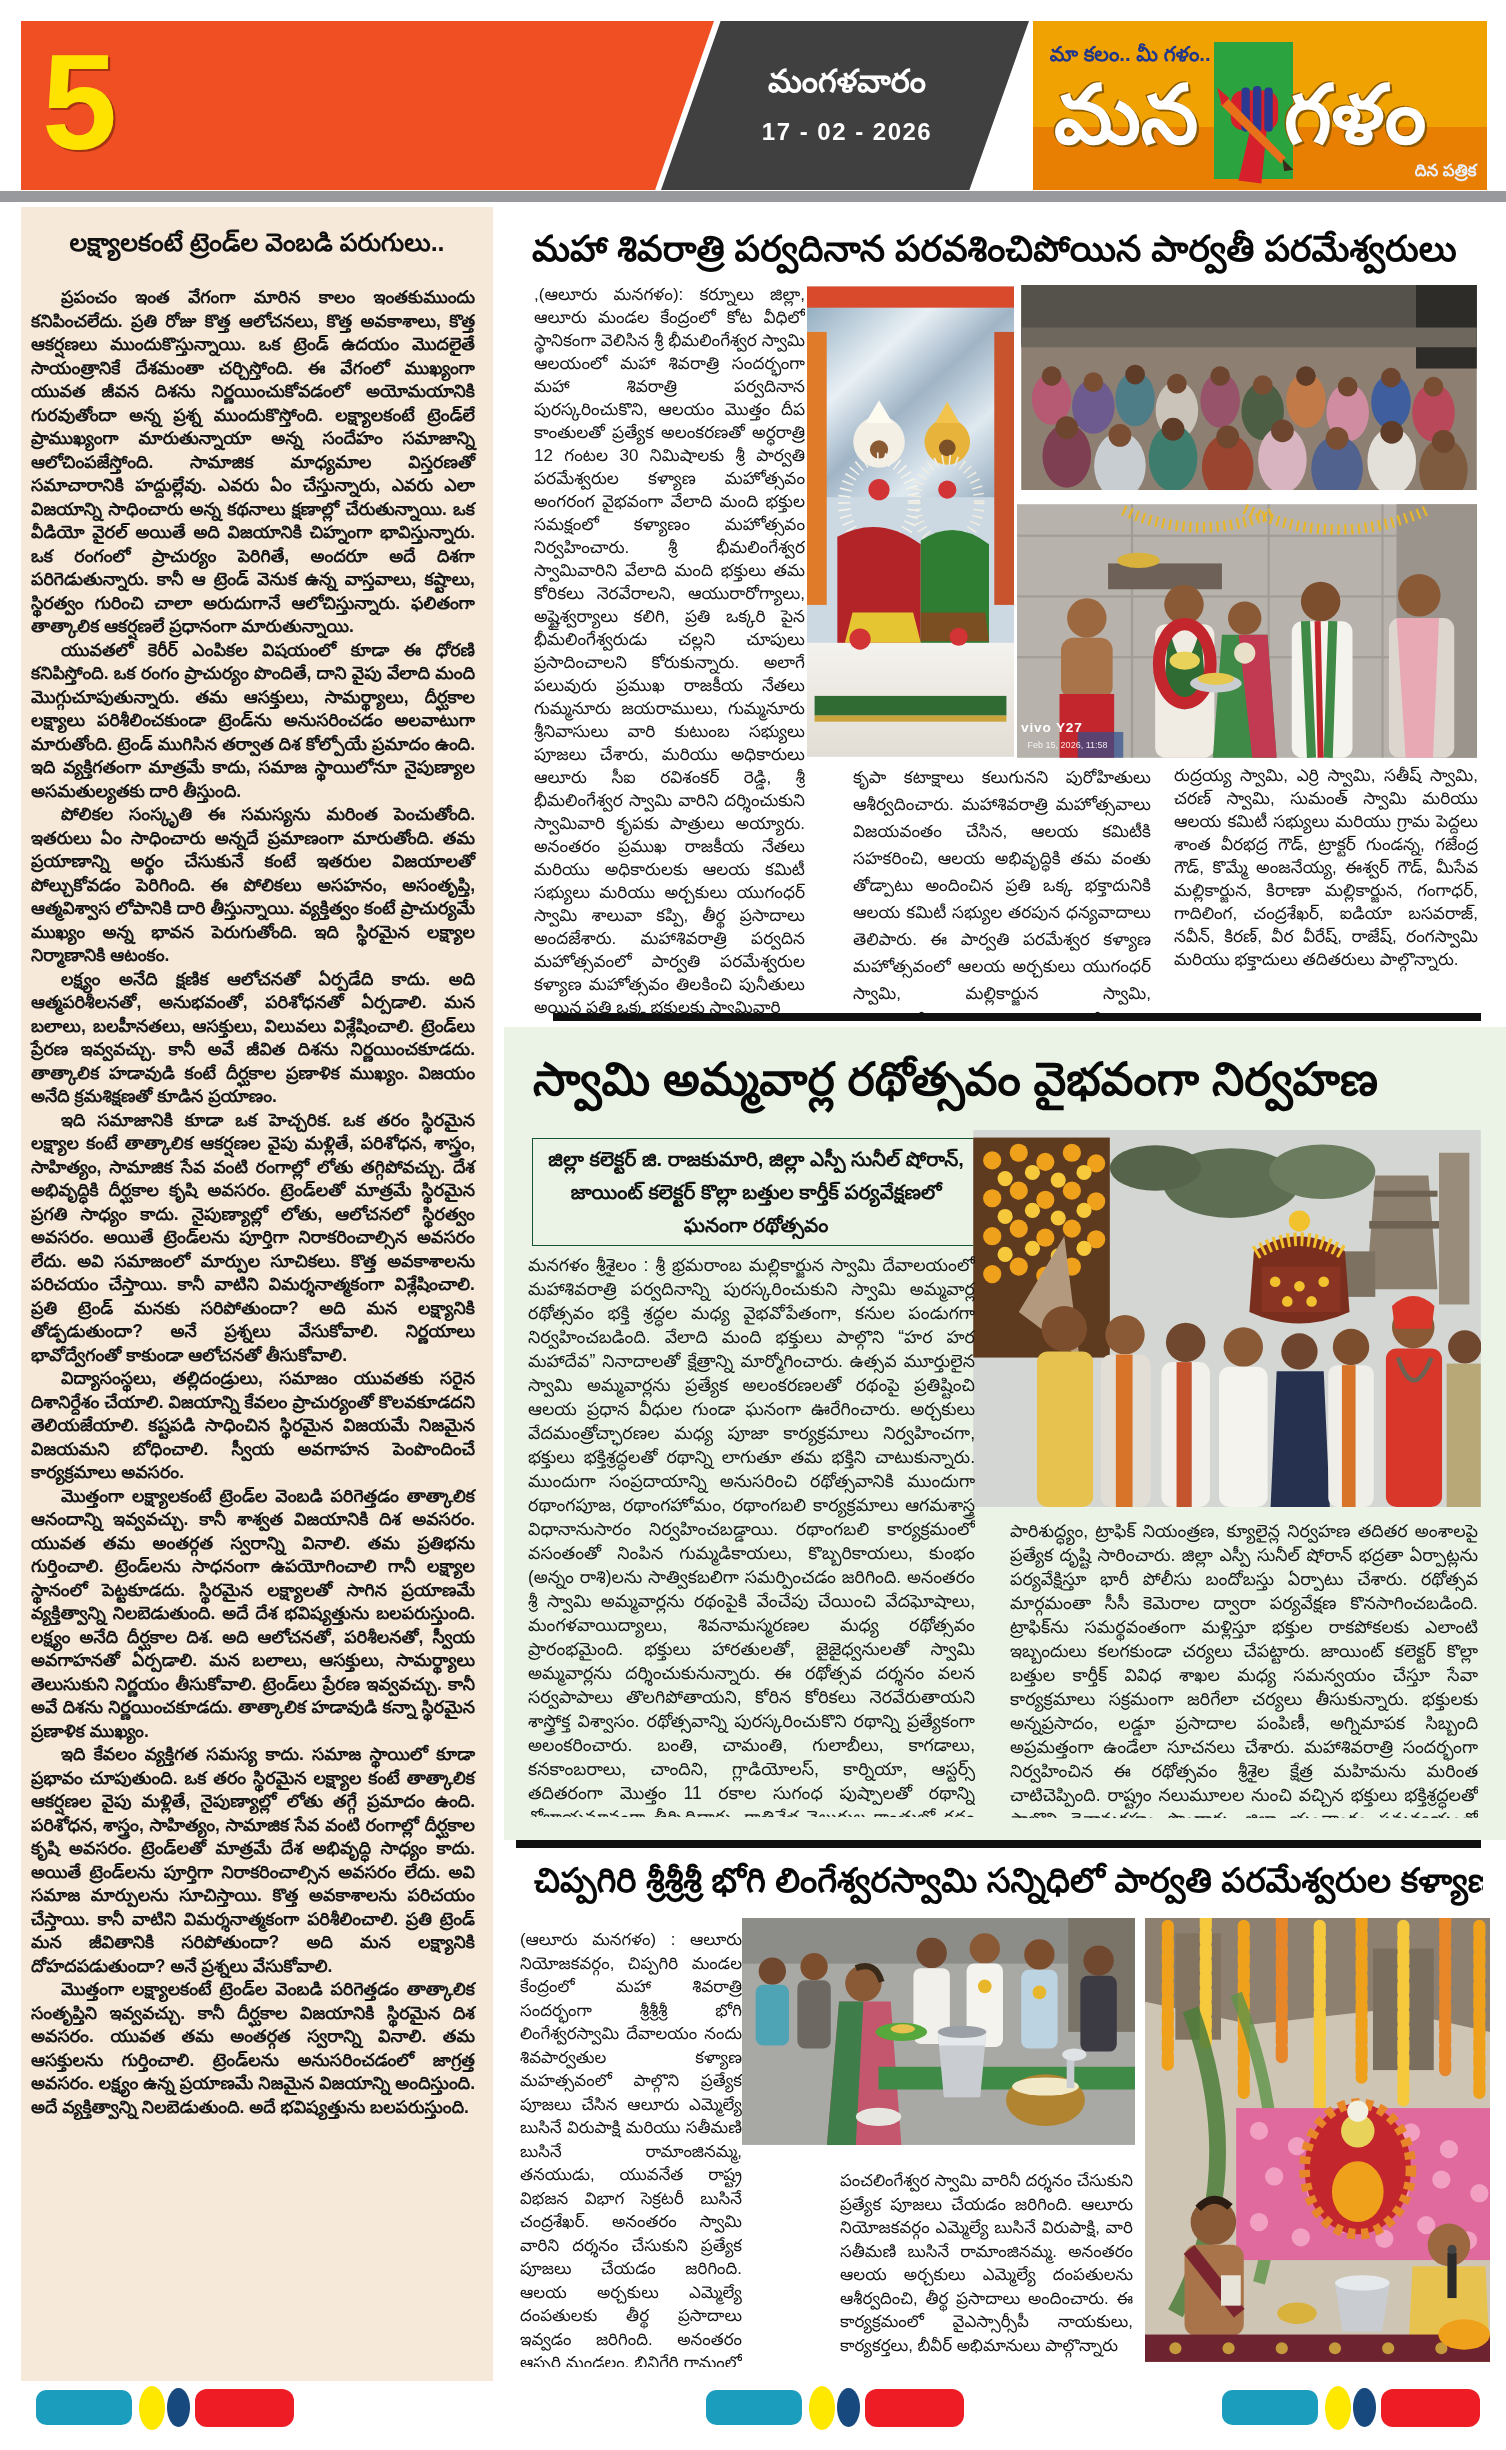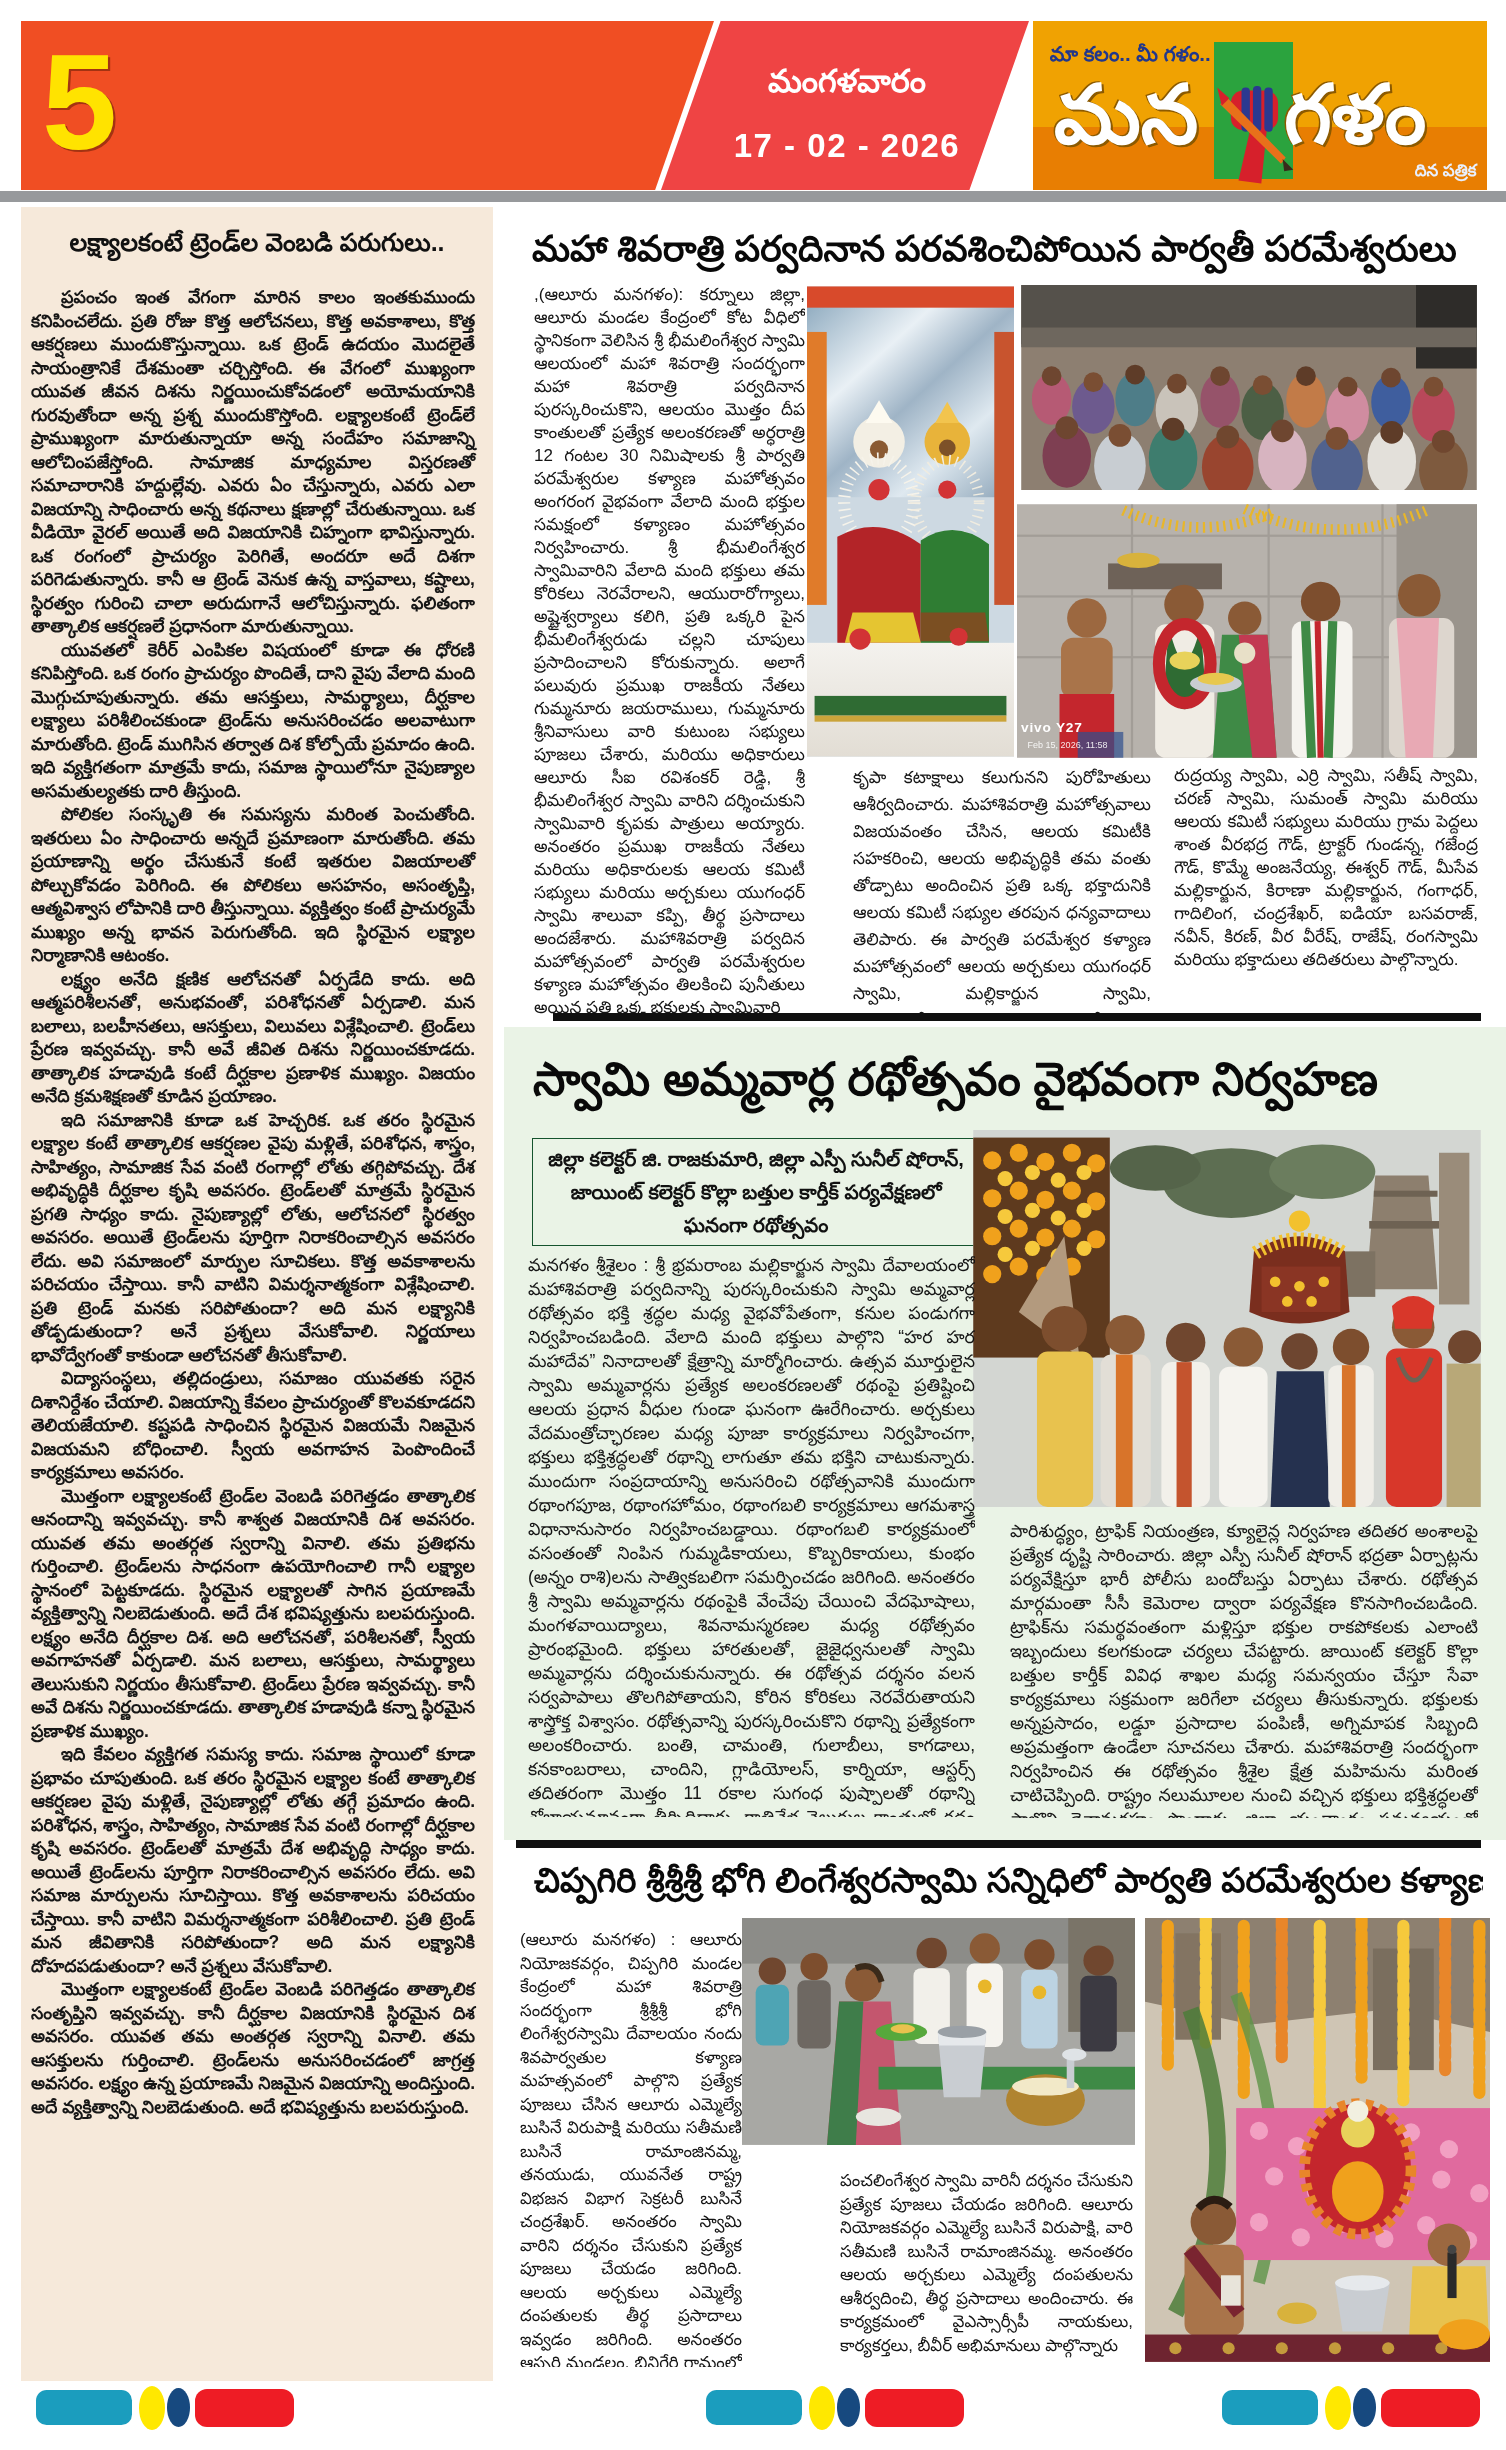--- a/index.html
+++ b/index.html
@@ -5,24 +5,24 @@
   html,body{margin:0;padding:0;background:#ffffff;}
   body{width:1507px;height:2450px;position:relative;font-family:"Liberation Sans",sans-serif;color:#111;}
   .abs{position:absolute;}
   .ph{overflow:hidden;}
   
   .hdr-orange{left:21px;top:21px;width:693px;height:169px;background:#f04e23;
     clip-path:polygon(0 0,100% 0,91.5% 100%,0 100%);}
   .hdr-num{position:absolute;left:21px;top:13.7px;font-size:135px;font-weight:900;color:#ffe300;line-height:1;
     text-shadow:2.3px 2.3px 0 #a33312;}
   .hdr-section{position:absolute;left:144px;top:36px;width:471px;text-align:center;font-size:62px;font-weight:900;color:#fff;line-height:1.1;}
-  .hdr-blue{left:661px;top:21px;width:368px;height:169px;background:#ef4444;
+  .hdr-blue{left:661px;top:21px;width:368px;height:169px;background:#404040;
     clip-path:polygon(16.2% 0,100% 0,83.8% 100%,0 100%);}
   .hdr-day{position:absolute;left:53px;top:42px;width:266px;text-align:center;color:#fff;font-weight:800;font-size:32px;}
-  .hdr-date{position:absolute;left:53px;top:106px;width:266px;text-align:center;color:#fff;font-weight:800;font-size:33px;letter-spacing:1.5px;}
+  .hdr-date{position:absolute;left:53px;top:97px;width:266px;text-align:center;color:#fff;font-weight:800;font-size:24px;letter-spacing:1.5px;}
   .hdr-logo{left:1033px;top:21px;width:454px;height:169px;background:linear-gradient(180deg,#f0a202 0%,#f0a202 63%,#e87e02 63%,#e87e02 100%);}
   .logo-tag{position:absolute;left:16.7px;top:21px;font-size:20.5px;font-weight:900;color:#21378c;}
   .logo-left{position:absolute;left:21px;top:47px;font-size:82px;font-weight:900;color:#fff;
     text-shadow:2.3px 2.3px 0 #8c5a00,-1.5px -1.5px 0 #8c5a00;}
   .logo-right{position:absolute;left:251px;top:47px;font-size:82px;font-weight:900;color:#fff;
     text-shadow:2.3px 2.3px 0 #8c5a00,-1.5px -1.5px 0 #8c5a00;}
   .logo-green{position:absolute;left:181px;top:21px;width:79px;height:137px;background:#2ba33e;}
   .logo-sub{position:absolute;right:10.6px;bottom:6px;font-size:16.7px;font-weight:800;color:#e8f0ff;}
   .hdr-graybar{left:0;top:191px;width:1507px;height:10.6px;background:#97999c;}
   

